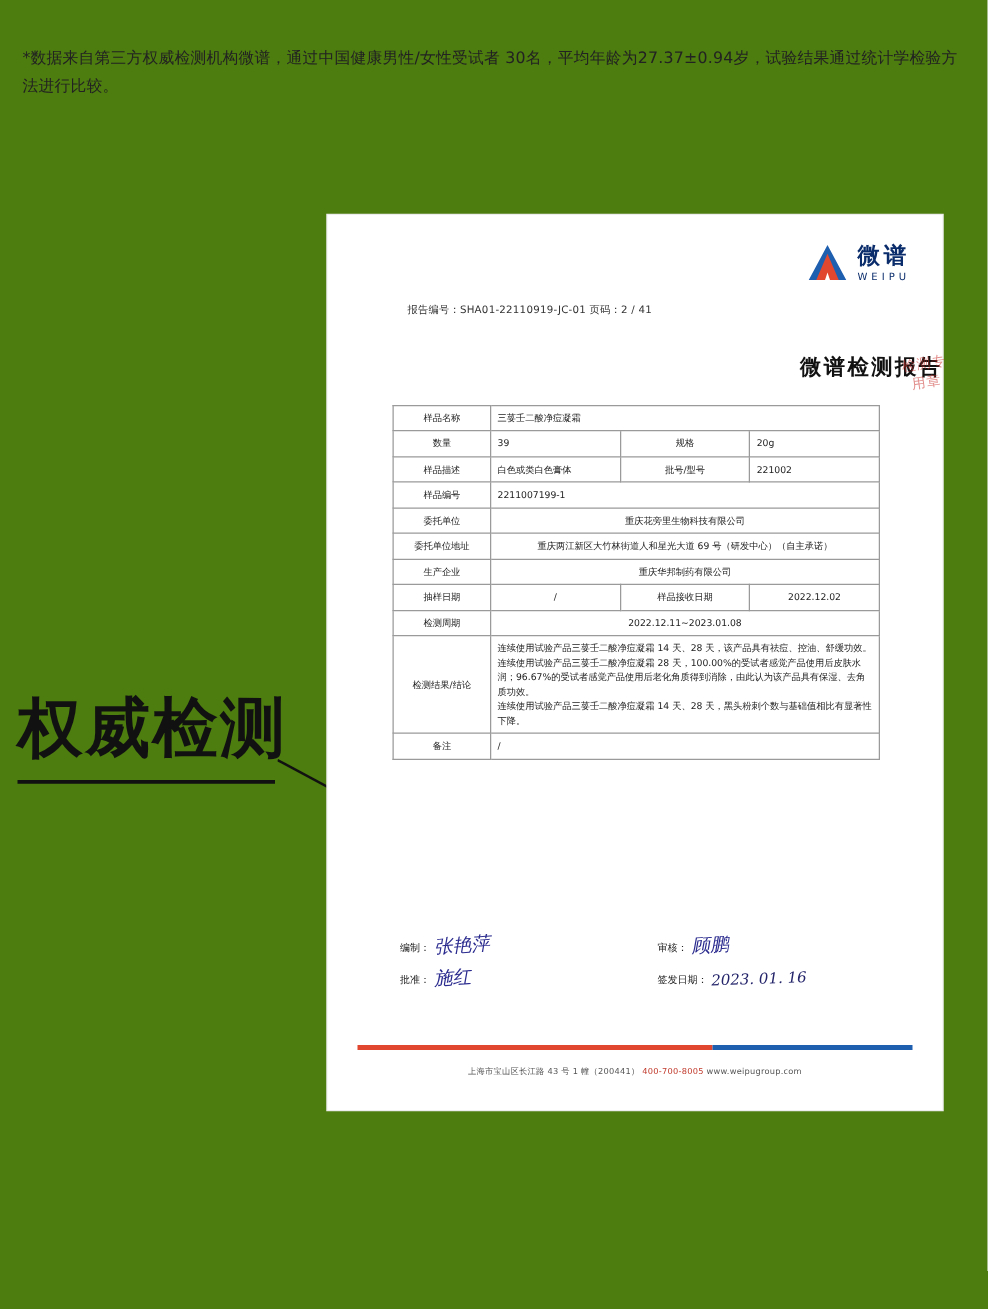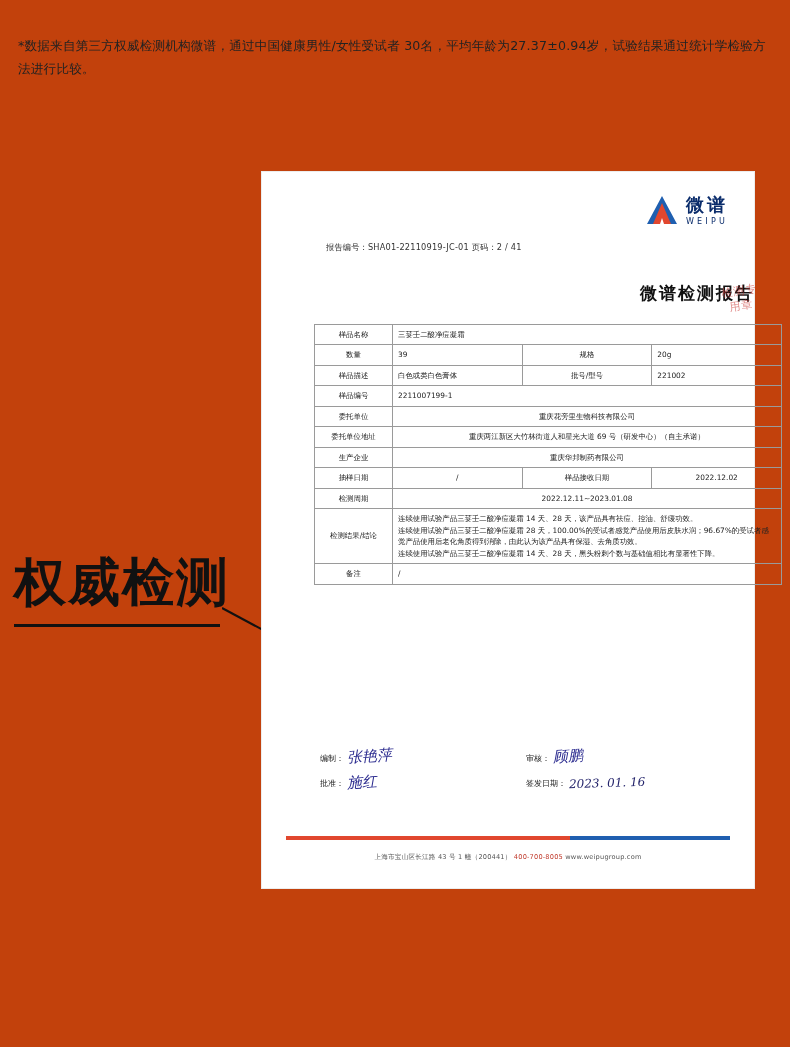--- a/index.html
+++ b/index.html
@@ -6,21 +6,21 @@
   html, body {
     margin: 0; padding: 0;
     width: 790px; height: 1047px;
     background: #f2f2f2;
     font-family: "DejaVu Sans", "Liberation Sans", sans-serif;
     color: #222;
   }
   #page {
     position: relative;
     width: 790px; height: 1047px;
-    background: #c2410c;
+    background: #4d7c0f;
     overflow: hidden;
   }
 
   
   .disclaimer {
     position: absolute;
     left: 18px; top: 34px;
     width: 756px;
     font-size: 12.6px;
     line-height: 1.85;
@@ -119,21 +119,21 @@
     text-align: center;
     transform: rotate(-8deg);
     letter-spacing: 1px;
     overflow: hidden;
   }
 
   
   table.rpt {
     position: absolute;
     left: 52px; top: 152px;
-    width: 468px;
+    width: 390px;
     border-collapse: collapse;
     font-size: 7.4px;
     color: #222;
     table-layout: fixed;
   }
   table.rpt td {
     border: 1px solid #9a9a9a;
     padding: 4px 5px;
     line-height: 1.55;
     vertical-align: middle;

